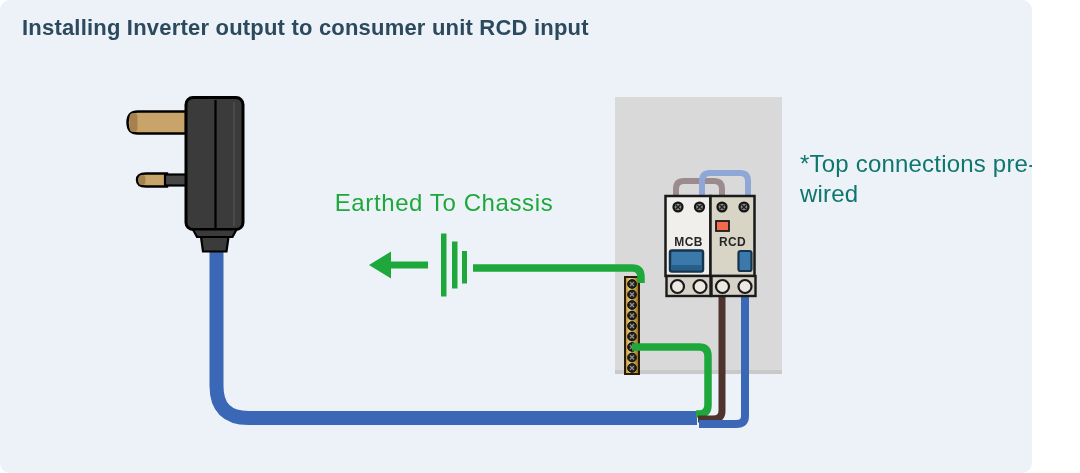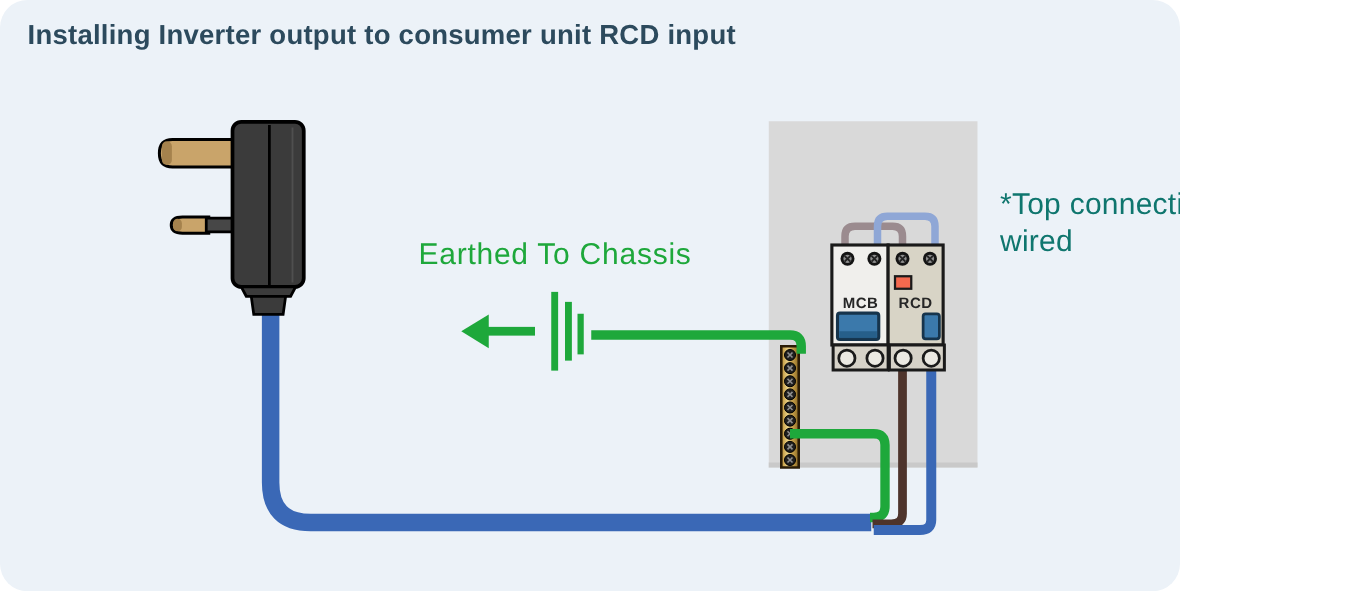--- a/index.html
+++ b/index.html
@@ -1,20 +1,20 @@
 <!DOCTYPE html>
 <html><head>
 <meta charset="utf-8">
 <style>
   html,body { margin:0; padding:0; background:#ffffff; }
   .card {
     position:relative;
-    width:944px; height:473px;
+    width:1032px; height:473px;
     background:#ecf2f8;
-    border-radius:22px;
+    border-radius:10px;
     overflow:hidden;
     font-family:"Liberation Sans", sans-serif;
   }
   .page-title {
     position:absolute; left:22px; top:15px; margin:0;
     font-size:22px; font-weight:700; letter-spacing:0.2px;
     color:#2c4a5d;
   }
   .prewired-note {
     position:absolute; left:800px; top:149px; width:240px;

